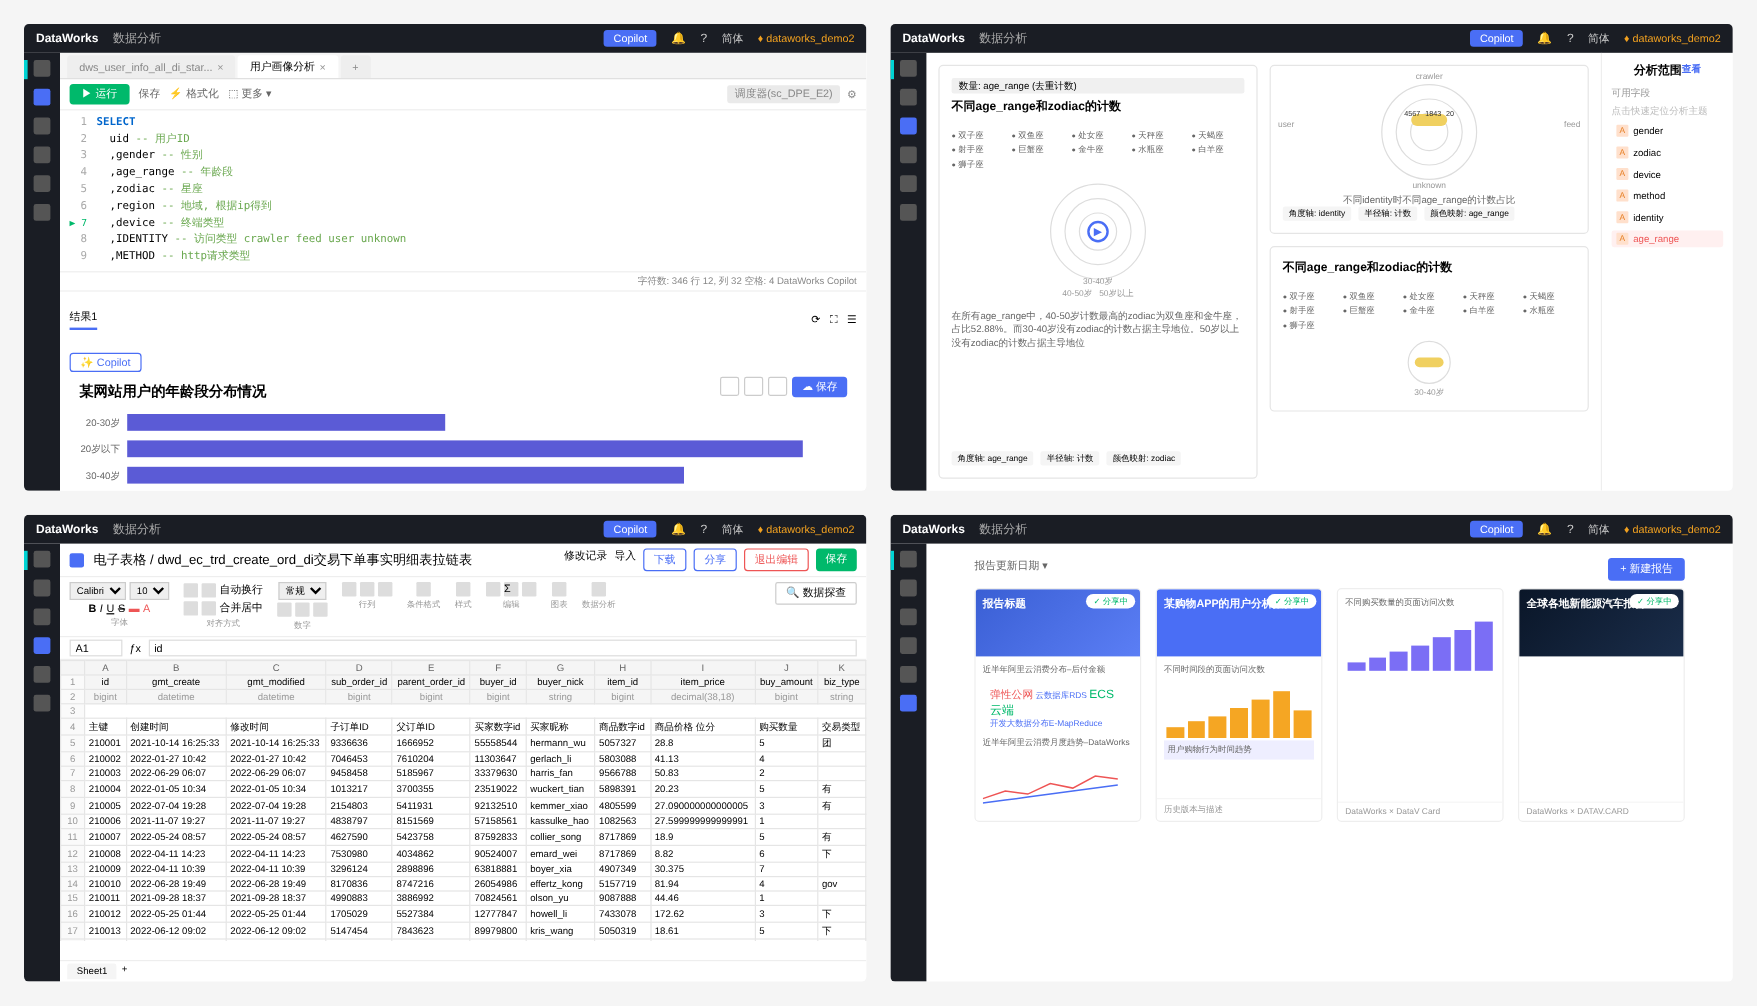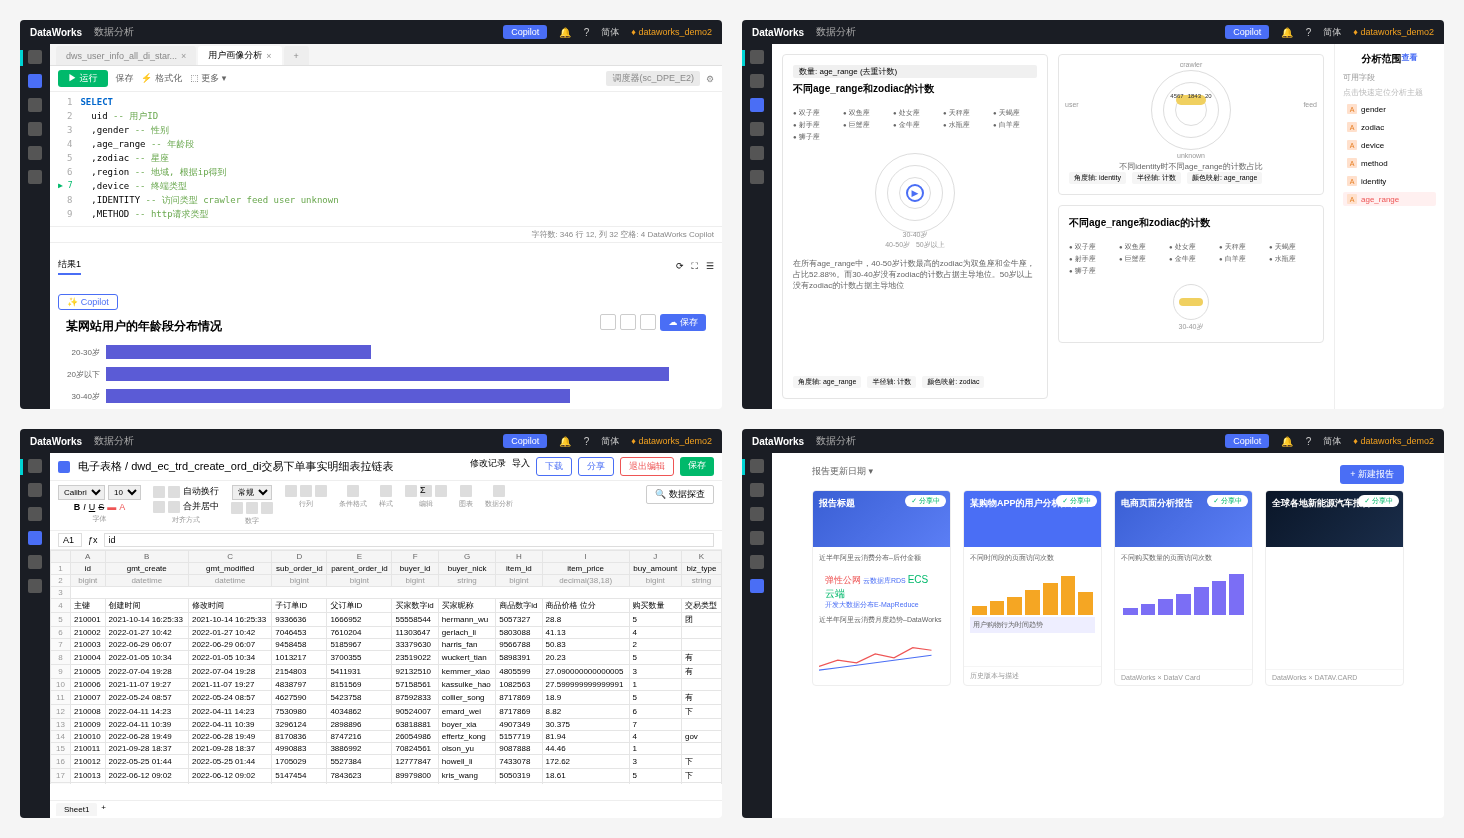--- a/index.html
+++ b/index.html
@@ -473,21 +473,21 @@
         </div>
       <div class="grp">
           <div class="row">
             <span class="ic"></span>
           </div>
           <div class="lbl">数据分析</div>
         </div>
       <span class="explore">🔍 <span>数据探查</span></span>
     </div>
     <div class="cell-ref">
-      <input style="width: 24px;" value="A1">
+      <input style="width: 44px;" value="A1">
       <span>ƒx</span>
       <input style="flex: 1 1 0%;" value="id">
     </div>
     <div class="grid">
       <table class="sheet" id="sheet">
           <tbody>
             <tr>
               <th class="hdr"></th>
               <th class="hdr">A</th>
               <th class="hdr">B</th>
@@ -821,24 +821,20 @@
                 <div class="mb" style="height:55%"></div>
                 <div class="mb" style="height:70%"></div>
                 <div class="mb" style="height:85%"></div>
                 <div class="mb" style="height:50%"></div>
               </div>
               <div class="section" style="background:#eef;padding:3px">用户购物行为时间趋势</div>
             </div>
             <div class="foot">历史版本与描述</div>
           </div>
           <div class="rcard">
-            <div class="cover ">
-              <span class="share">✓ 分享中</span>
-              <div class="ctitle">电商页面分析报告</div>
-            </div>
             <div class="body">
               <div class="section">不同购买数量的页面访问次数</div>
               <div class="mini-chart purple">
                 <div class="mb" style="height:15%"></div>
                 <div class="mb" style="height:25%"></div>
                 <div class="mb" style="height:35%"></div>
                 <div class="mb" style="height:45%"></div>
                 <div class="mb" style="height:60%"></div>
                 <div class="mb" style="height:75%"></div>
                 <div class="mb" style="height:90%"></div>

